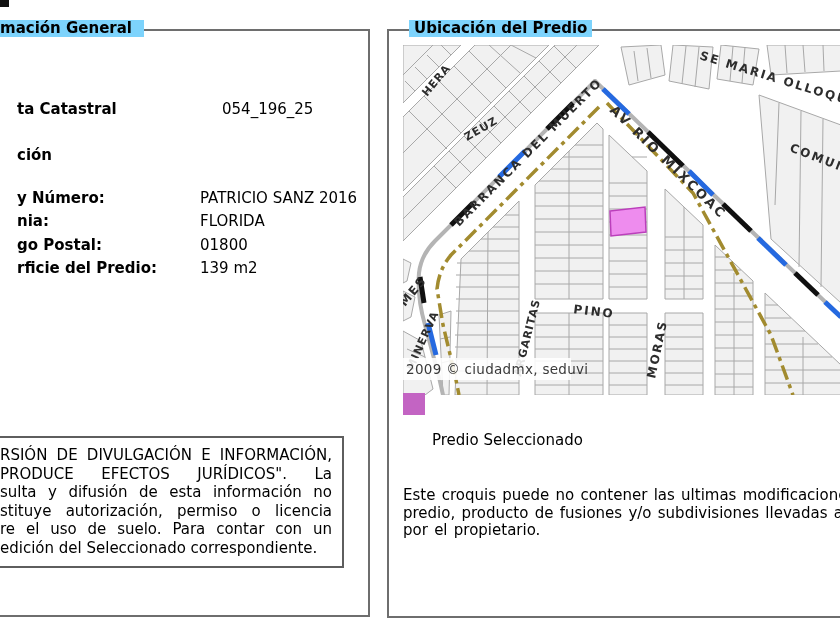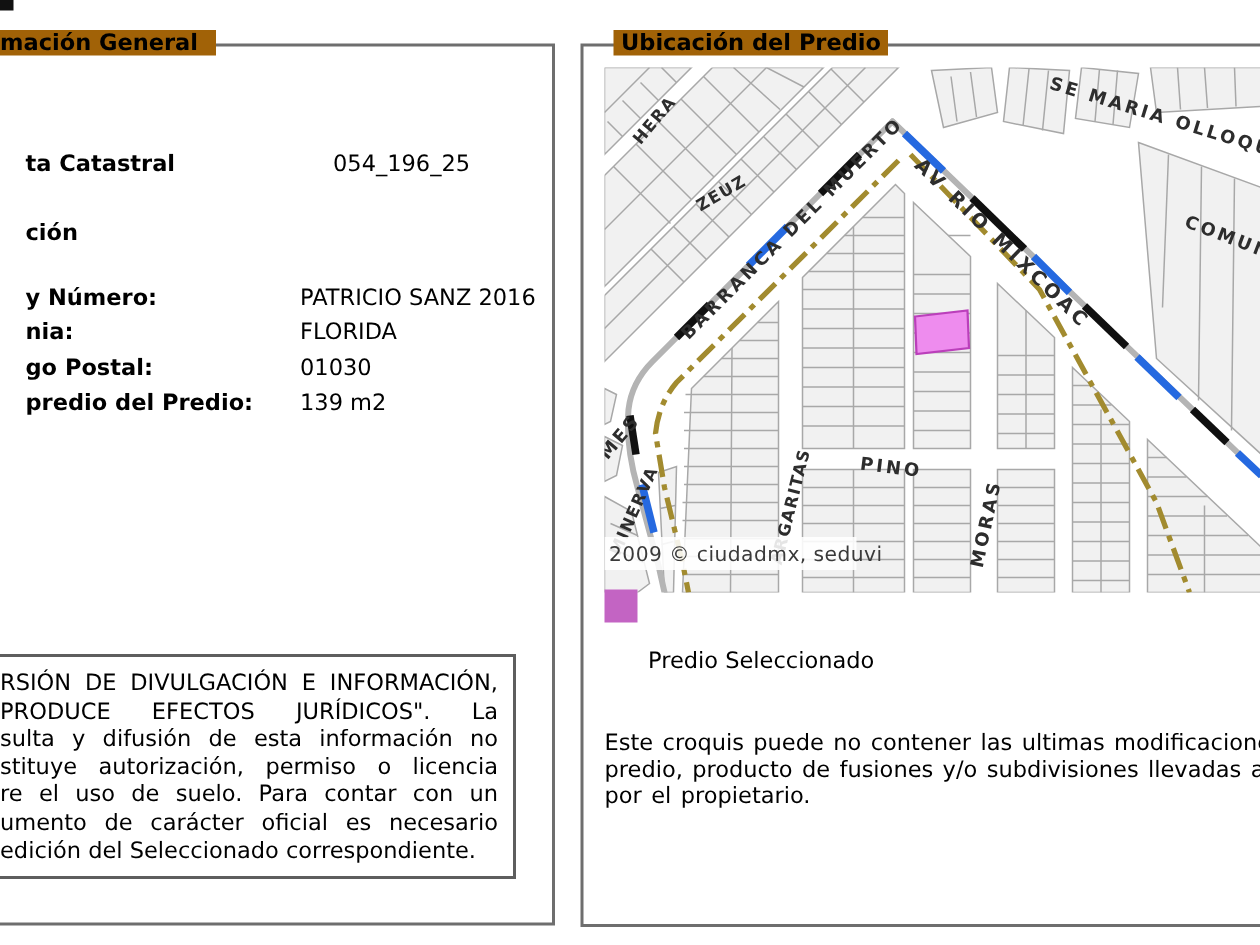--- a/index.html
+++ b/index.html
@@ -6,21 +6,21 @@
   body{
     width:840px;height:630px;position:relative;overflow:hidden;
     background:#ffffff;
     font-family:"DejaVu Sans","Liberation Sans",sans-serif;
     color:#000;
   }
   .fieldset{
     position:absolute;border:2px solid #6e6e6e;background:#fff;box-sizing:border-box;
   }
   .fieldset .legend{
-    position:absolute;top:-11px;background:#a16207;
+    position:absolute;top:-11px;background:#7dd3fc;
     font-size:15px;font-weight:bold;line-height:17px;white-space:nowrap;
   }
   
   #general-panel{left:-40px;top:29px;width:410px;height:588px;}
   #general-panel .legend{left:38px;padding-right:12px;}
   .g-row{position:absolute;font-size:15px;line-height:18px;white-space:nowrap;margin-left:17px;}
   .g-label{font-weight:bold;}
   .g-value{position:absolute;left:183px;top:0;font-weight:normal;}
   .g-value.wide{left:205px;}
   #disclaimer-box{
@@ -72,34 +72,33 @@
   <div class="g-row" style="left:38px;top:158px;">
     <span class="g-label">y Número:</span>
     <span class="g-value">PATRICIO SANZ 2016</span>
   </div>
   <div class="g-row" style="left:38px;top:181px;">
     <span class="g-label">nia:</span>
     <span class="g-value">FLORIDA</span>
   </div>
   <div class="g-row" style="left:38px;top:205px;">
     <span class="g-label">go Postal:</span>
-    <span class="g-value">01030</span>
+    <span class="g-value">01800</span>
   </div>
   <div class="g-row" style="left:38px;top:228px;">
-    <span class="g-label">predio del Predio:</span>
+    <span class="g-label">rficie del Predio:</span>
     <span class="g-value">139 m2</span>
   </div>
 
   <div id="disclaimer-box">
     <div class="d-line">RSIÓN DE DIVULGACIÓN E INFORMACIÓN,</div>
     <div class="d-line">PRODUCE EFECTOS JURÍDICOS". La</div>
     <div class="d-line">sulta y difusión de esta información no</div>
     <div class="d-line">stituye autorización, permiso o licencia</div>
     <div class="d-line">re el uso de suelo. Para contar con un</div>
-    <div class="d-line">umento de carácter oficial es necesario</div>
     <div class="d-line last">edición del Seleccionado correspondiente.</div>
   </div>
 </div>
 
 <div id="location-panel" class="fieldset">
   <div class="legend">Ubicación del Predio</div>
 
   <div id="map-wrap">
     <svg width="440" height="350" viewBox="0 0 440 350">
 

